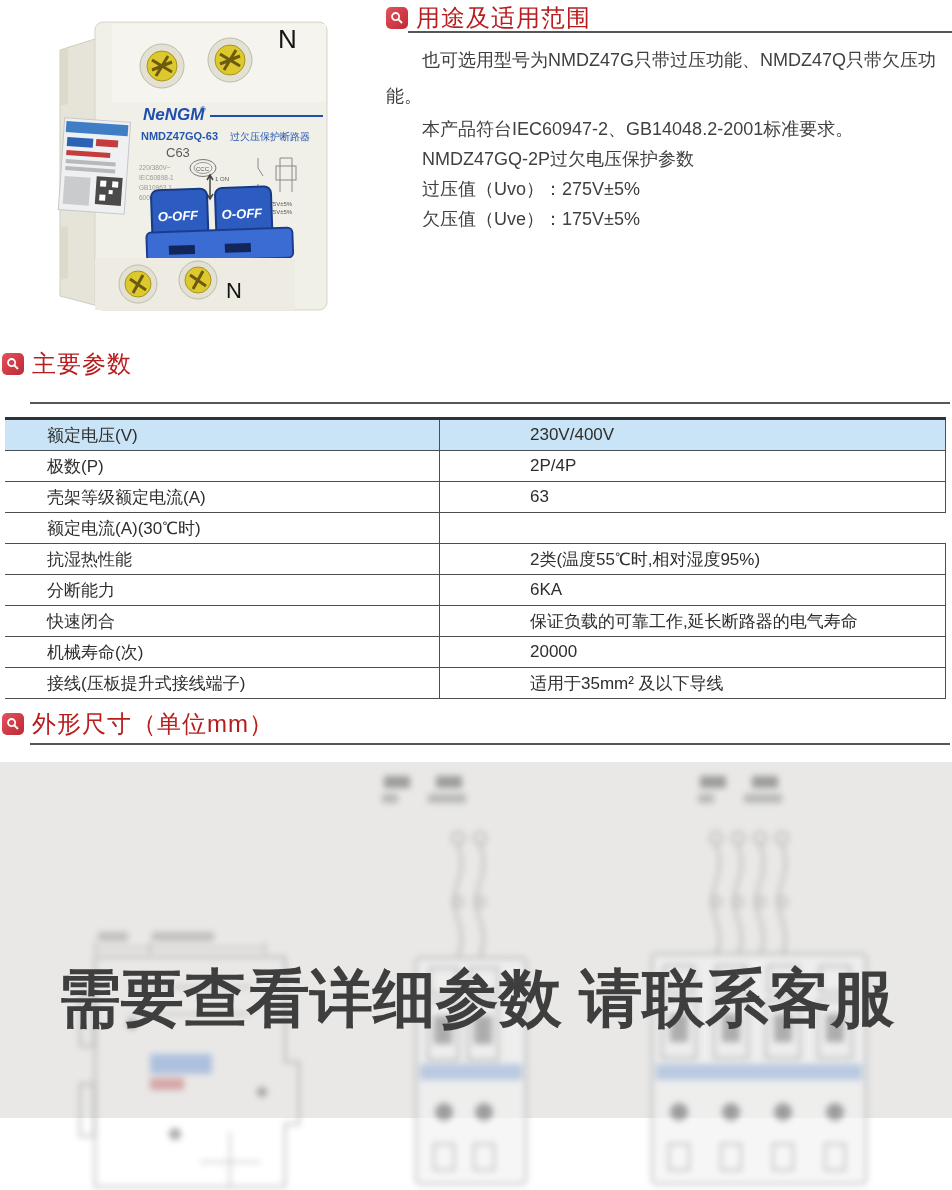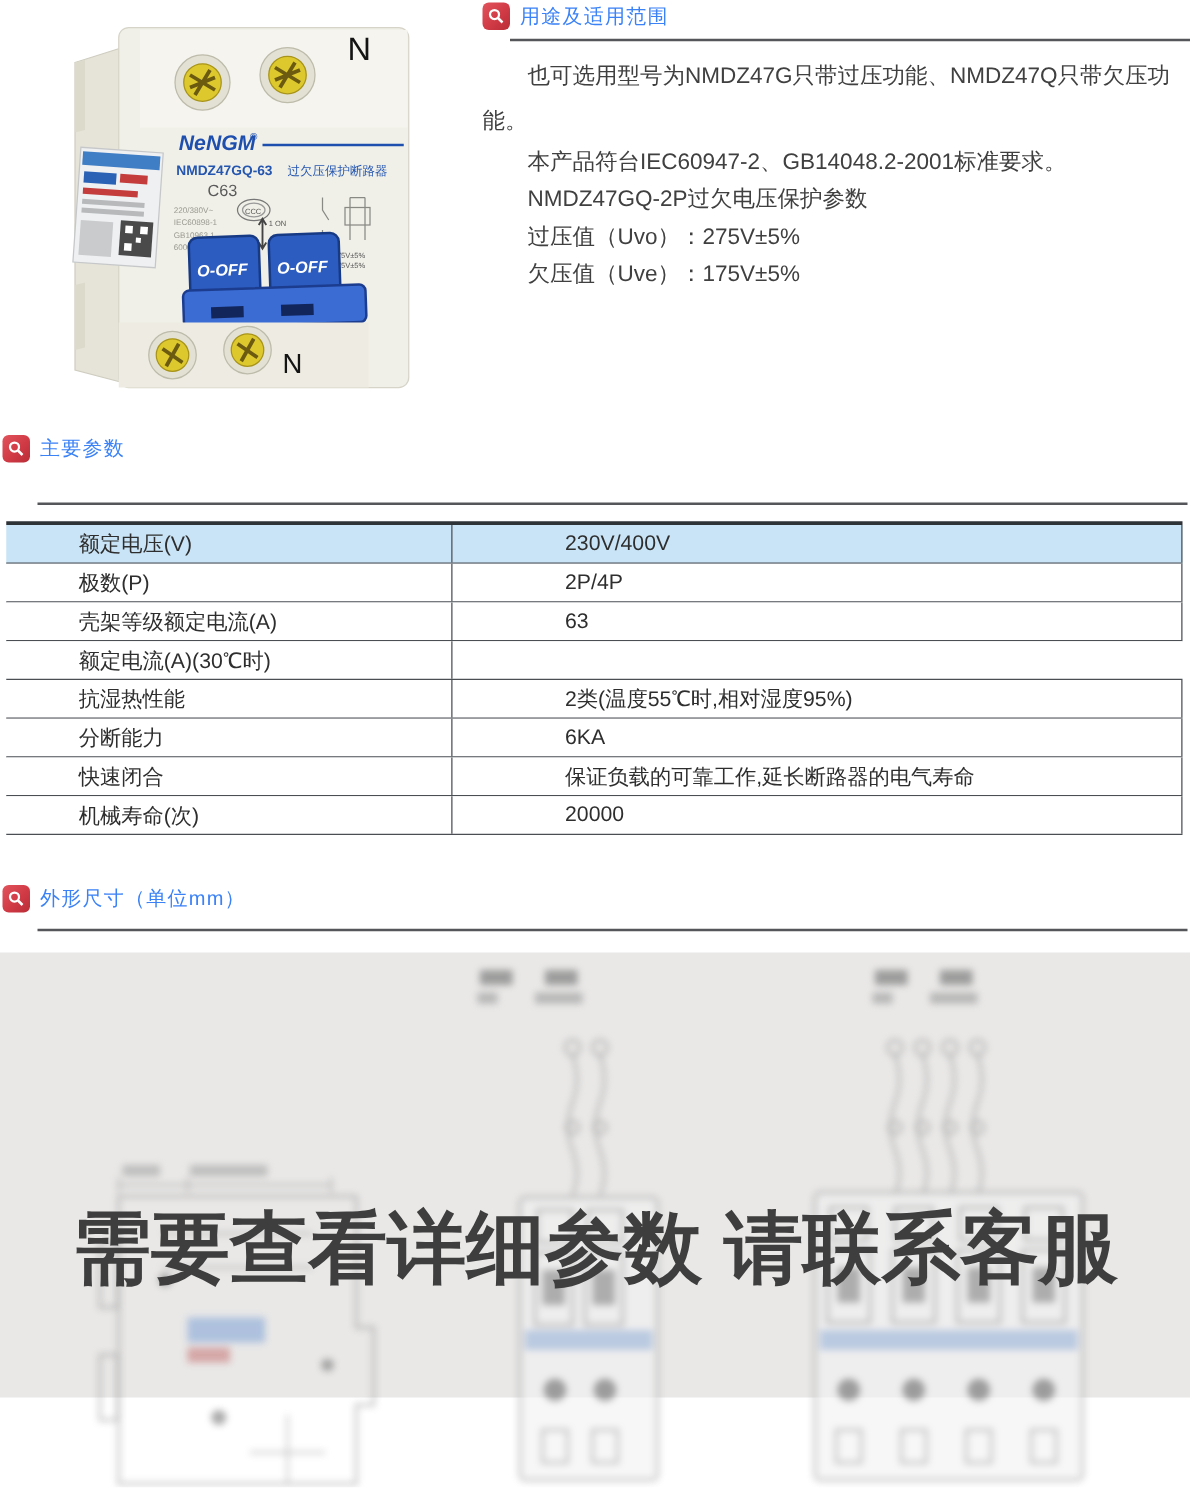--- a/index.html
+++ b/index.html
@@ -4,34 +4,34 @@
 <style>
   html,body{margin:0;padding:0;background:#fff;}
   .page{position:relative;width:952px;height:1190px;background:#ffffff;overflow:hidden;
         font-family:"Liberation Sans",sans-serif;color:#3f3f3f;}
 
   
   .sec-head{position:absolute;display:flex;align-items:center;gap:8px;}
   .mag-icon{width:22px;height:22px;border-radius:5px;flex:0 0 22px;
             background:linear-gradient(135deg,#e2545d 0%,#d03a45 55%,#b92d38 100%);
             display:flex;align-items:center;justify-content:center;}
-  .sec-title{font-size:16px;color:#3b82f6;white-space:nowrap;letter-spacing:1px;}
+  .sec-title{font-size:24px;color:#b91c1c;white-space:nowrap;letter-spacing:1px;}
   .rule{position:absolute;height:2px;background:#55565a;}
 
   
   .usage-text{position:absolute;left:386px;top:42px;width:566px;}
   .usage-text p{margin:0;text-indent:2em;font-size:18px;line-height:36px;color:#404040;}
   .usage-text p.tight{line-height:30px;}
 
   
   .ptable{position:absolute;left:5px;top:417px;width:941px;border-top:3px solid #2e3338;}
   .prow{display:flex;height:30px;border-bottom:1px solid #4b4f54;background:#fff;
         font-size:17px;color:#2e2e2e;}
   .prow.hl{background:#c9e4f6;}
-  .pcell-l{width:357px;box-sizing:border-box;padding-left:58px;display:flex;align-items:center;
+  .pcell-l{width:435px;box-sizing:border-box;padding-left:42px;display:flex;align-items:center;
            border-right:1px solid #4b4f54;}
   .pcell-r{flex:1;box-sizing:border-box;padding-left:90px;display:flex;align-items:center;
            border-right:1px solid #4b4f54;}
 
   
   .gray-panel{position:absolute;left:0;top:762px;width:952px;height:356px;background:#e9e8e7;}
   .blur-art{position:absolute;left:0;top:0;width:952px;height:428px;filter:blur(3px);opacity:.62;}
   .watermark{position:absolute;left:0;top:194px;width:952px;text-align:center;
              font-size:63px;font-weight:600;color:#3e3e3e;white-space:nowrap;z-index:3;}
 
@@ -182,20 +182,24 @@
       <div class="pcell-l">分断能力</div>
       <div class="pcell-r">6KA</div>
     </div>
     <div class="prow">
       <div class="pcell-l">快速闭合</div>
       <div class="pcell-r">保证负载的可靠工作,延长断路器的电气寿命</div>
     </div>
     <div class="prow">
       <div class="pcell-l">机械寿命(次)</div>
       <div class="pcell-r">20000</div>
+    </div>
+    <div class="prow">
+      <div class="pcell-l">接线(压板提升式接线端子)</div>
+      <div class="pcell-r">适用于35mm² 及以下导线</div>
     </div>
   </div>
 
   <div class="sec-head" style="left:2px;top:708px;">
     <span class="mag-icon">
       <svg width="14" height="14" viewBox="0 0 14 14">
           <circle cx="5.6" cy="5.6" r="3.6" fill="none" stroke="#fff" stroke-width="1.8"></circle>
           <line x1="8.4" y1="8.4" x2="12" y2="12" stroke="#fff" stroke-width="2"></line>
         </svg>
     </span>

